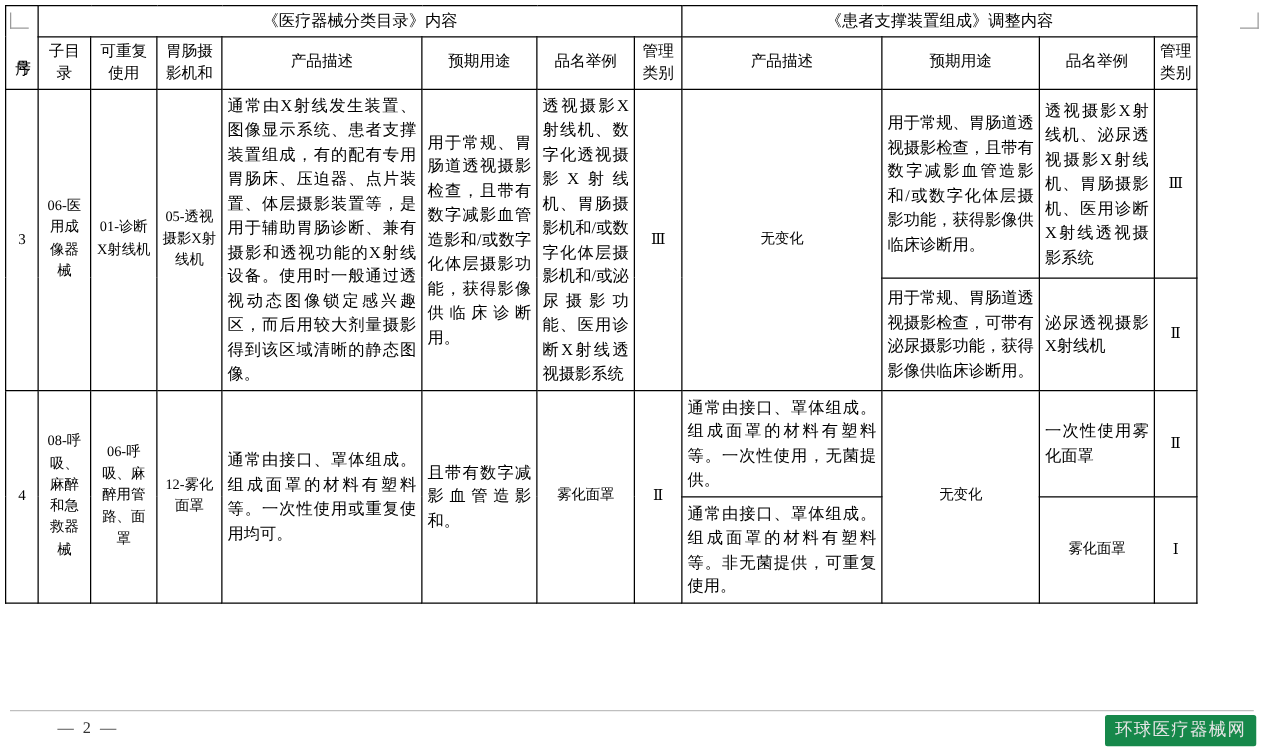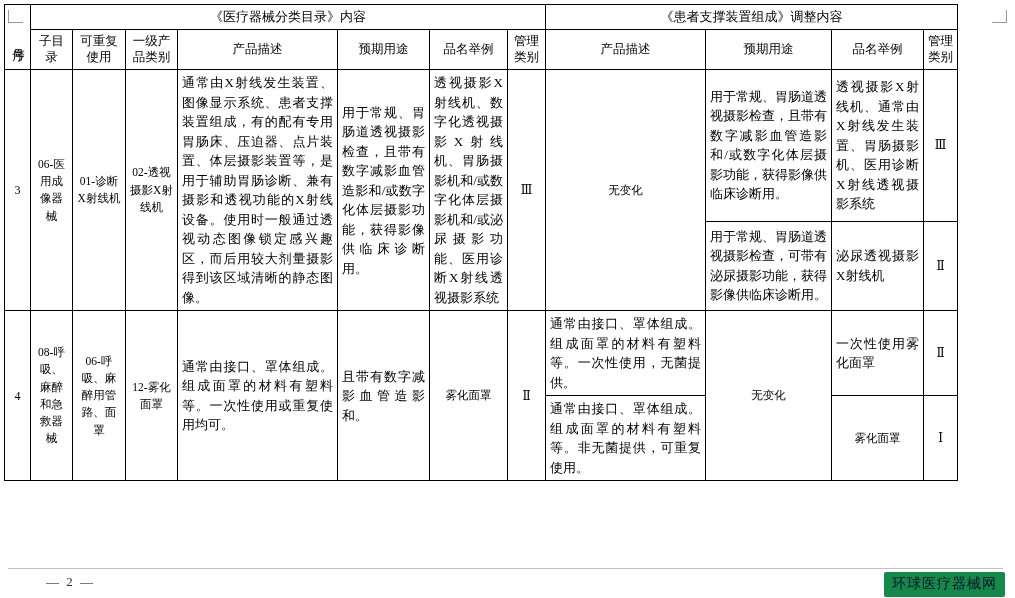--- a/index.html
+++ b/index.html
@@ -90,21 +90,21 @@
     top: 8px;
     font-size: 13px;
     color: #333;
     letter-spacing: 2px;
   }
   .watermark {
     position: absolute;
     right: 10px;
     top: 6px;
     background: #16884a;
-    color: #0f172a;
+    color: #e5e5e5;
     font-family: "Liberation Sans", sans-serif;
     font-size: 14px;
     padding: 3px 8px 4px 8px;
     letter-spacing: 1px;
     border-radius: 2px;
   }
   .corner-mark {
     position: absolute;
     left: 8px;
     top: 6px;
@@ -157,21 +157,21 @@
     </tr>
 
     <tr>
       <td>
         <span class="hdr">子目录</span>
       </td>
       <td>
         <span class="hdr">可重复使用</span>
       </td>
       <td>
-        <span class="hdr">一级产品类别</span>
+        <span class="hdr">胃肠摄影机和</span>
       </td>
       <td>
         <span class="hdr">产品描述</span>
       </td>
       <td>
         <span class="hdr">预期用途</span>
       </td>
       <td>
         <span class="hdr">品名举例</span>
       </td>
@@ -196,42 +196,42 @@
       <td rowspan="2">
         <span class="seq">3</span>
       </td>
       <td rowspan="2">
         <span class="cell-center">06-医用成像器械</span>
       </td>
       <td rowspan="2">
         <span class="cell-center">01-诊断X射线机</span>
       </td>
       <td rowspan="2">
-        <span class="cell-center">02-透视摄影X射线机</span>
+        <span class="cell-center">05-透视摄影X射线机</span>
       </td>
       <td rowspan="2">
         <span class="cell-text">通常由X射线发生装置、图像显示系统、患者支撑装置组成，有的配有专用胃肠床、压迫器、点片装置、体层摄影装置等，是用于辅助胃肠诊断、兼有摄影和透视功能的X射线设备。使用时一般通过透视动态图像锁定感兴趣区，而后用较大剂量摄影得到该区域清晰的静态图像。</span>
       </td>
       <td rowspan="2">
         <span class="cell-text">用于常规、胃肠道透视摄影检查，且带有数字减影血管造影和/或数字化体层摄影功能，获得影像供临床诊断用。</span>
       </td>
       <td rowspan="2">
         <span class="cell-text">透视摄影X射线机、数字化透视摄影X射线机、胃肠摄影机和/或数字化体层摄影机和/或泌尿摄影功能、医用诊断X射线透视摄影系统</span>
       </td>
       <td rowspan="2">
         <span class="roman">Ⅲ</span>
       </td>
       <td rowspan="2">
         <span class="cell-center">无变化</span>
       </td>
       <td>
         <span class="cell-text">用于常规、胃肠道透视摄影检查，且带有数字减影血管造影和/或数字化体层摄影功能，获得影像供临床诊断用。</span>
       </td>
       <td>
-        <span class="cell-text">透视摄影X射线机、通常由X射线发生装置、胃肠摄影机、医用诊断X射线透视摄影系统</span>
+        <span class="cell-text">透视摄影X射线机、泌尿透视摄影X射线机、胃肠摄影机、医用诊断X射线透视摄影系统</span>
       </td>
       <td>
         <span class="roman">Ⅲ</span>
       </td>
     </tr>
 
     <tr>
       <td>
         <span class="cell-text">用于常规、胃肠道透视摄影检查，可带有泌尿摄影功能，获得影像供临床诊断用。</span>
       </td>

